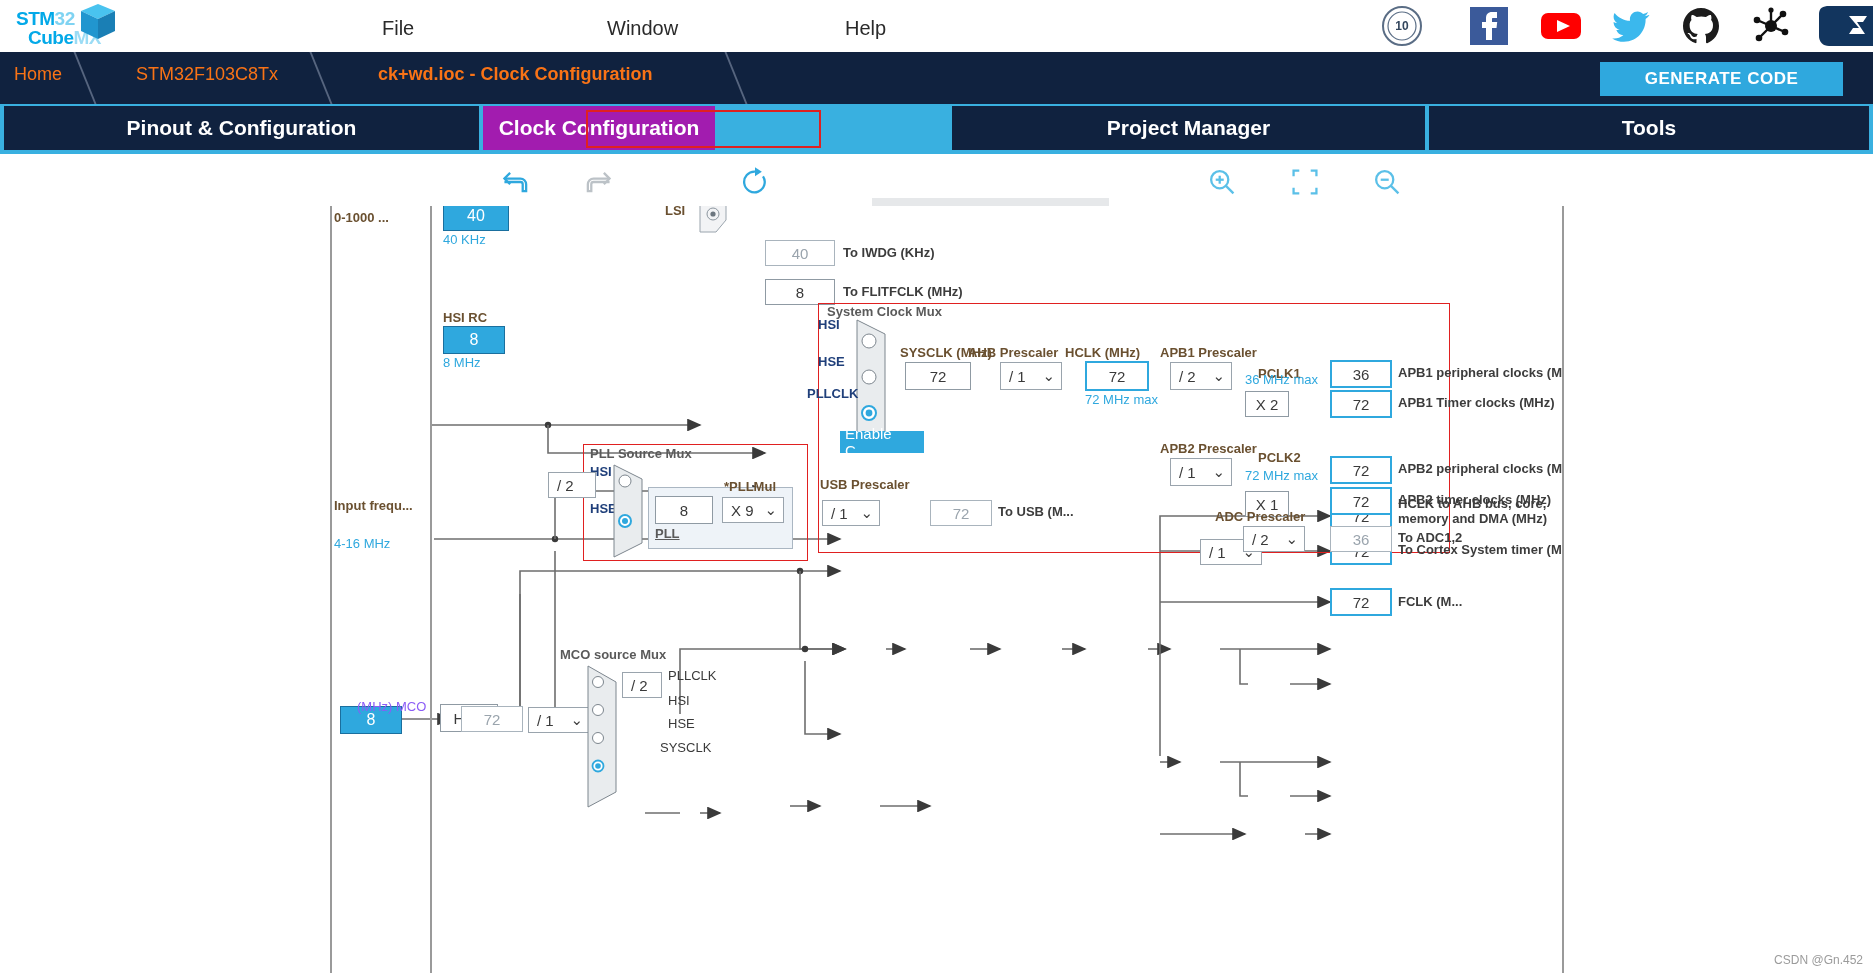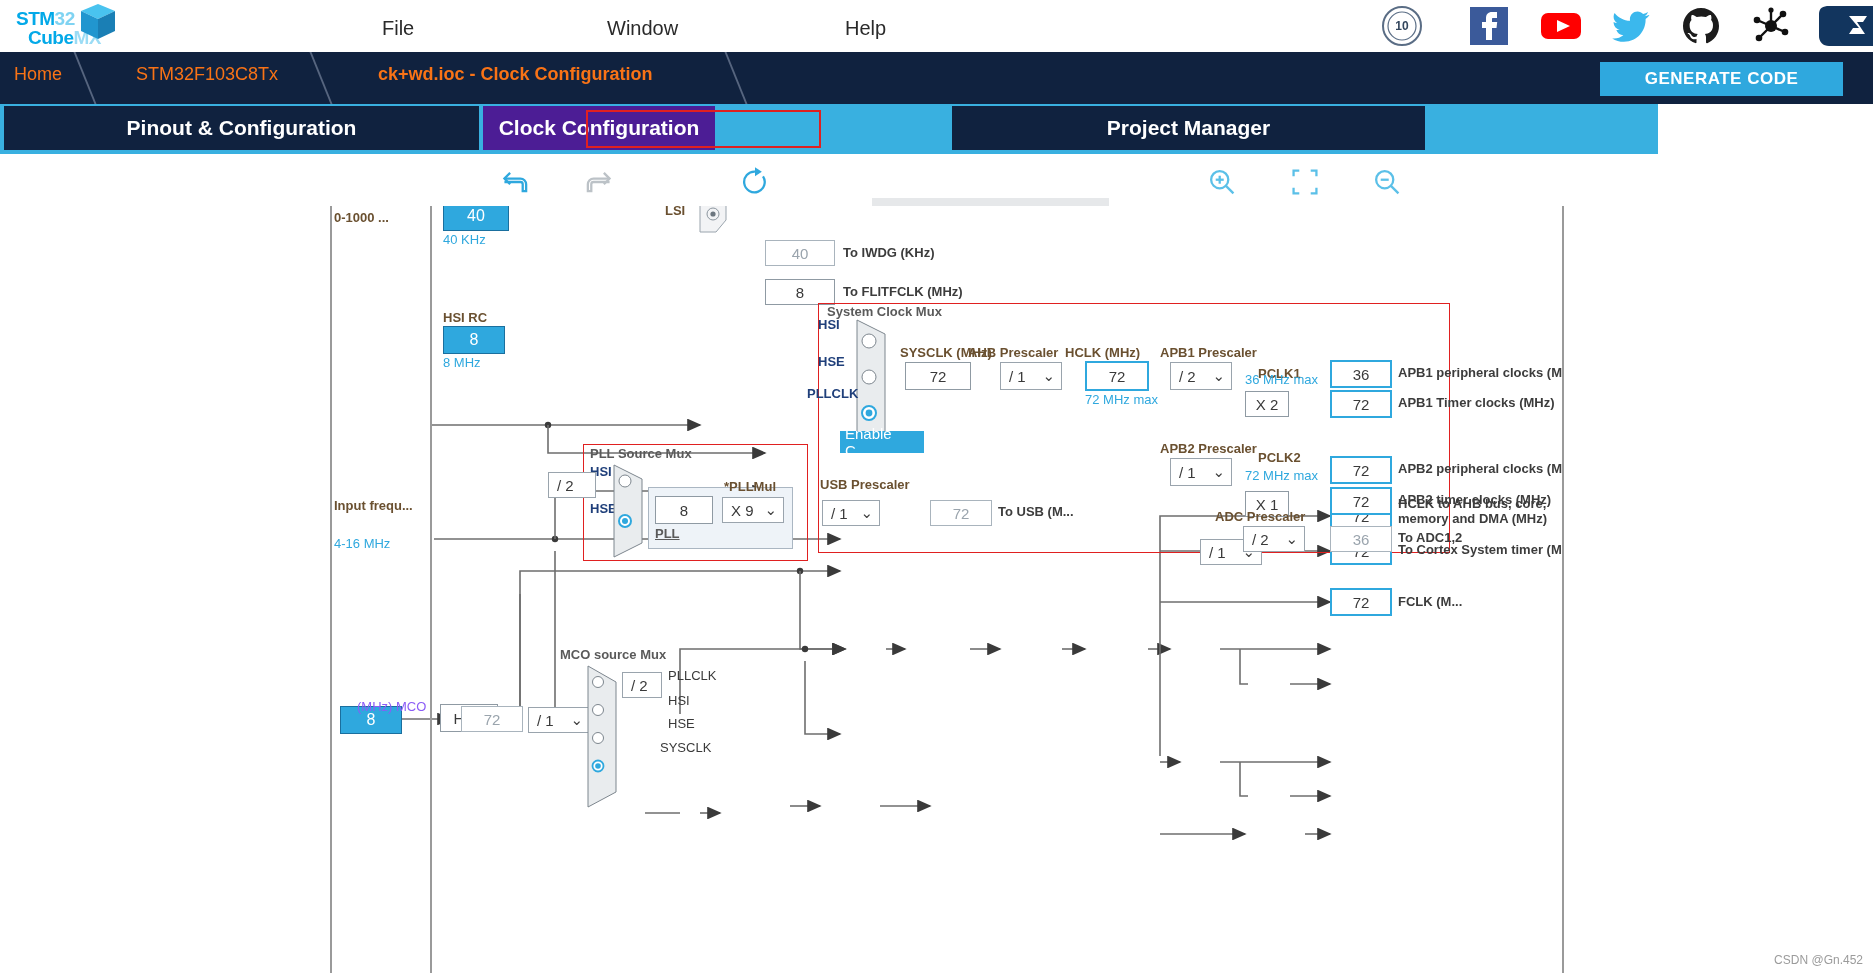--- a/index.html
+++ b/index.html
@@ -51,30 +51,30 @@
   }
   .gencode {
     position:absolute; right:30px; top:62px; width:243px; height:34px;
     background:#2fa8de; color:#fff; font-size:17px; font-weight:bold;
     display:flex; align-items:center; justify-content:center; letter-spacing:.5px;
     cursor:pointer;
   }
 
   
   .tabbar {
-    position:absolute; left:0; top:104px; width:1658px; height:50px;
+    position:absolute; left:0; top:104px; width:1873px; height:50px;
     background:#39b0e0;
   }
   .tab {
     position:absolute; top:2px; height:44px; background:#10223f; color:#fff;
     display:flex; align-items:center; justify-content:center;
     font-size:21px; font-weight:bold; cursor:pointer;
   }
   .tab.t1 { left:4px;    width:475px; }
-  .tab.t2 { left:483px;  width:232px; background:#4c1d95; }
+  .tab.t2 { left:483px;  width:232px; background:#a21caf; }
   .tab.t3 { left:952px;  width:473px; }
   .tab.t4 { left:1429px; width:440px; }
   .tabsel-outline {
     position:absolute; left:586px; top:110px; width:235px; height:38px;
     border:2px solid #e02020; pointer-events:none;
   }
   .tabsep { position:absolute; top:104px; width:2px; height:48px; background:#39b0e0; }
 
   
   .toolbar { position:absolute; left:0; top:154px; width:1873px; height:52px; background:#fff; }
@@ -216,20 +216,21 @@
 </div>
 <div class="chev" style="left:84px;"></div>
 <div class="chev" style="left:320px;"></div>
 <div class="chev" style="left:735px;"></div>
 <div class="gencode">GENERATE CODE</div>
 
 <div class="tabbar">
   <div class="tab t1">Pinout &amp; Configuration</div>
   <div class="tab t2">Clock Configuration</div>
   <div class="tab t3">Project Manager</div>
+  <div class="tab t4">Tools</div>
   <div class="tabsep" style="left:947px;"></div>
   <div class="tabsep" style="left:1424px;"></div>
 </div>
 <div class="tabsel-outline"></div>
 
 <div class="toolbar">
   <svg class="tb" style="left:500px;" viewBox="0 0 28 28">
     <path d="M8 6 L3 11 L8 16" fill="none" stroke="#2fa8de" stroke-width="2"></path>
     <path d="M3 11 H17 a5 5 0 0 1 5 5 V22 H19 V16 a2 2 0 0 0 -2 -2 H3" fill="none" stroke="#2fa8de" stroke-width="2"></path>
   </svg>

